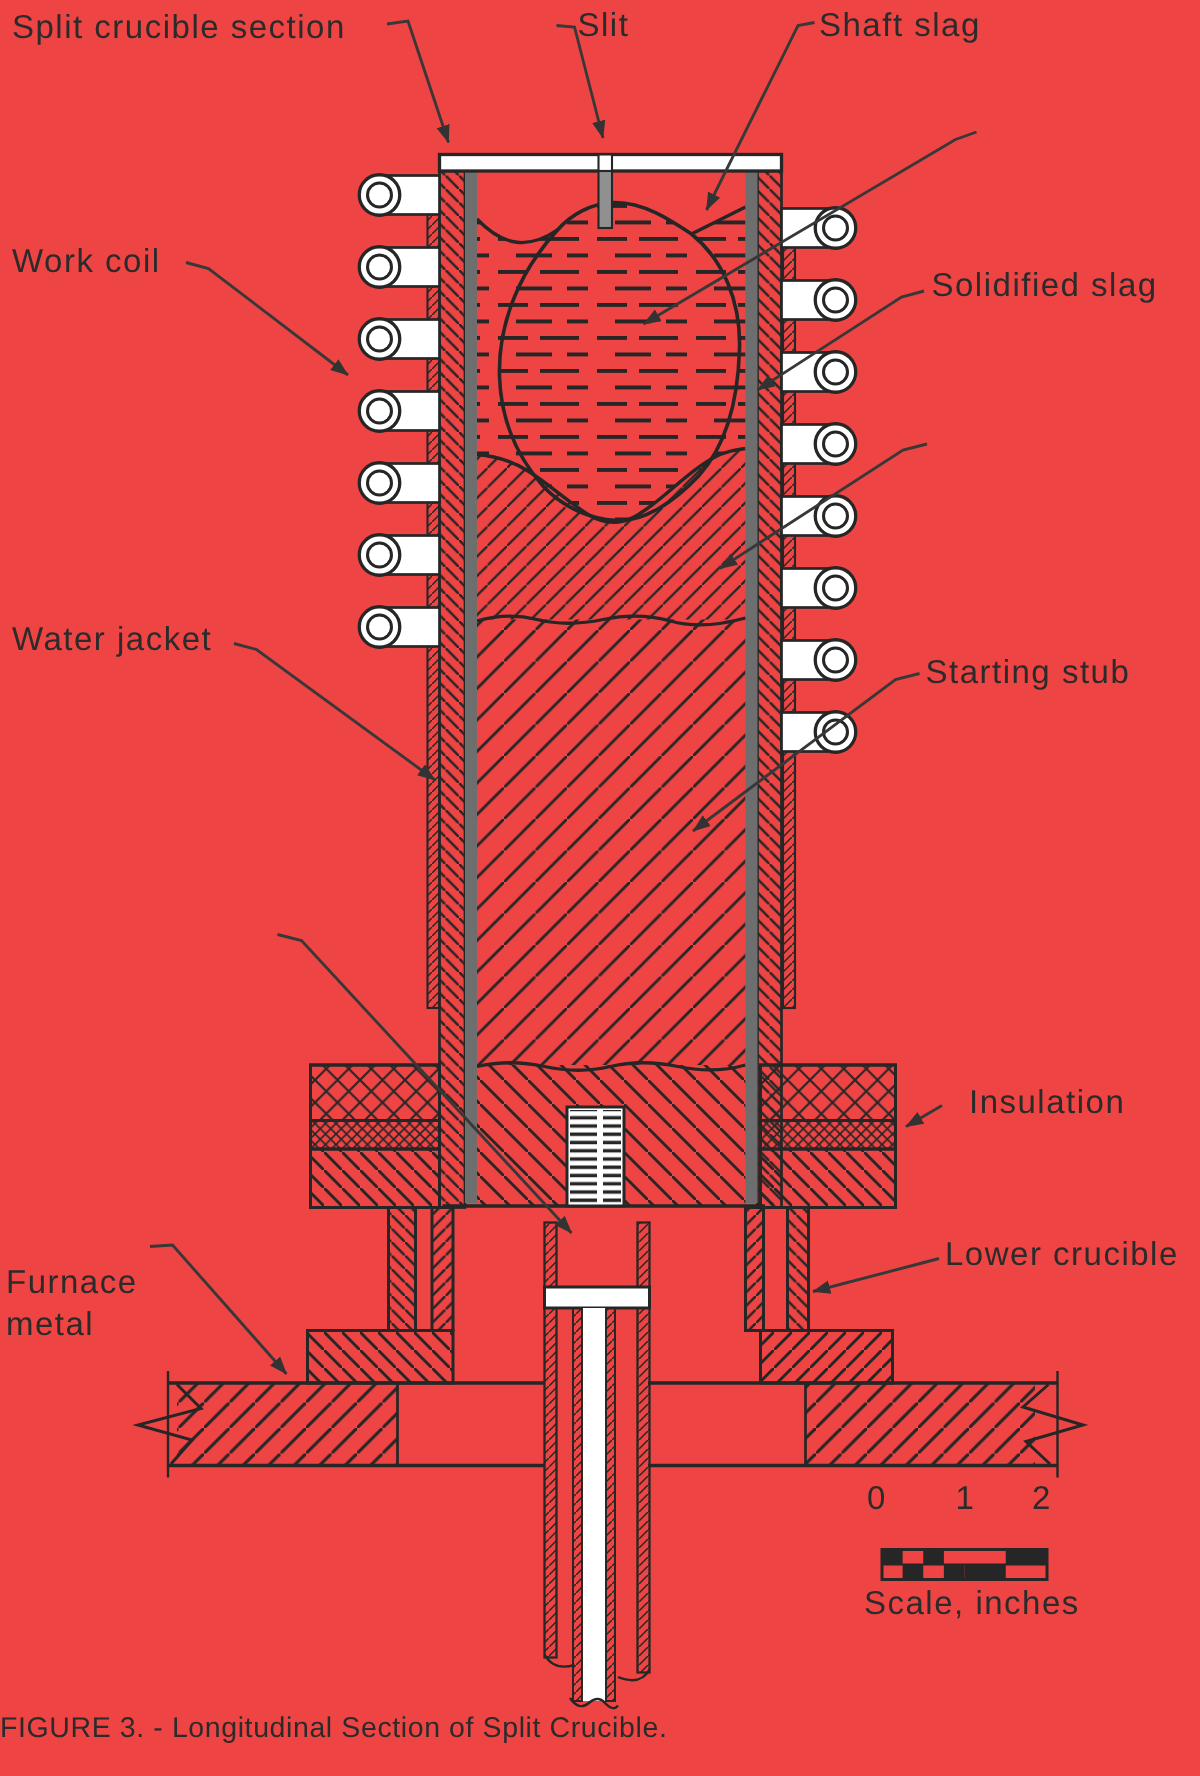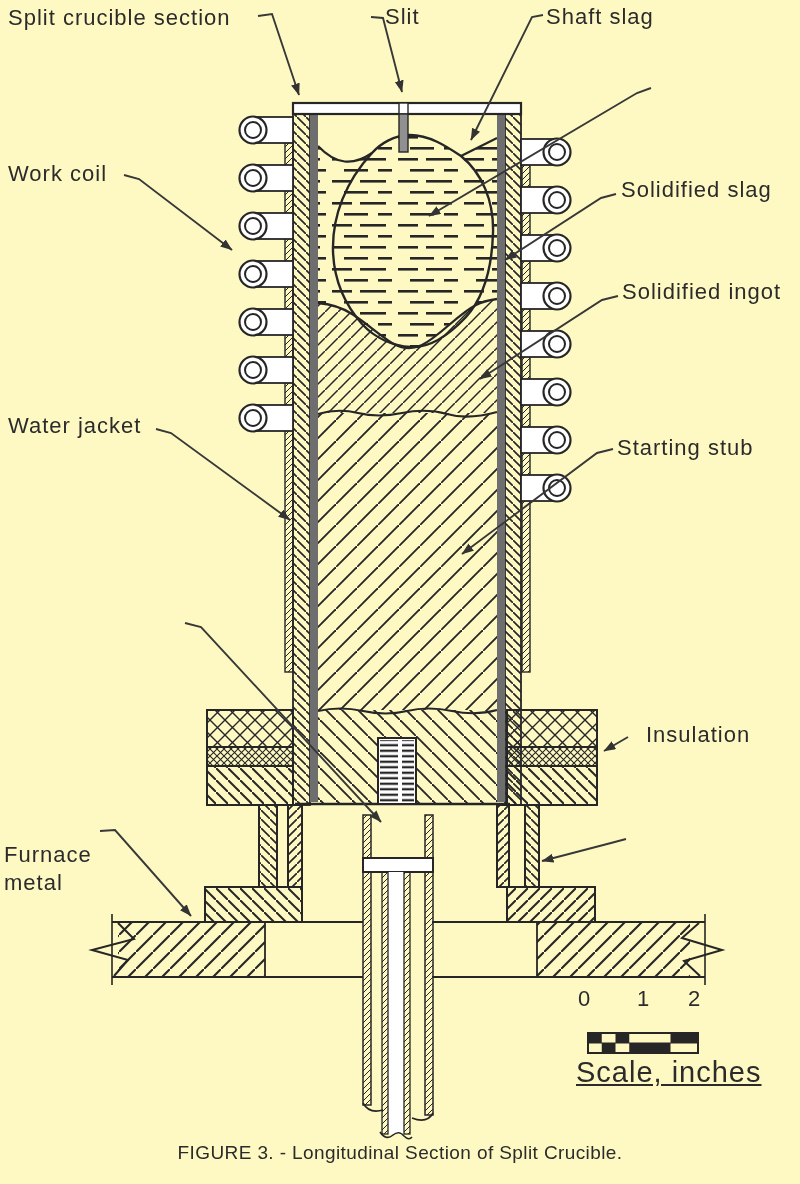--- a/index.html
+++ b/index.html
@@ -1,29 +1,29 @@
 <!DOCTYPE html>
 <html><head>
 <meta charset="utf-8">
 <style>
   html,body{margin:0;padding:0;background:#fff;}
   .page{
-    position:relative;width:800px;height:1184px;background:#fef9c3;
+    position:relative;width:800px;height:1184px;background:#ef4444;
     font-family:"Liberation Sans", sans-serif;overflow:hidden;
   }
   .diagram-svg{position:absolute;left:0;top:0;}
   .lbl{
     position:absolute;font-size:22px;letter-spacing:1px;color:#2b2b2b;
     white-space:nowrap;line-height:1.28;
   }
   .lbl span{display:block;}
   .tick{position:absolute;font-size:22px;color:#2b2b2b;}
-  .scale-caption{position:absolute;font-size:29px;letter-spacing:1px;color:#2b2b2b;text-decoration:underline;}
+  .scale-caption{position:absolute;font-size:22px;letter-spacing:1px;color:#2b2b2b;}
   .fig-caption{
-    position:absolute;left:0;top:1142px;width:800px;text-align:center;
+    position:absolute;left:0;top:1142px;width:800px;text-align:left;
     font-size:19px;letter-spacing:0.4px;color:#2b2b2b;
   }
 </style>
 </head>
 <body>
 
 <div class="page">
 
 <svg class="diagram-svg" width="800" height="1184" viewBox="0 0 800 1184">
   <defs>
@@ -256,40 +256,38 @@
 </div>
 <div class="lbl" style="left:385px;top:3px">
   <span>Slit</span>
 </div>
 <div class="lbl" style="left:546px;top:3px">
   <span>Shaft slag</span>
 </div>
 <div class="lbl" style="left:621px;top:176px">
   <span>Solidified slag</span>
 </div>
-<div class="lbl" style="left:622px;top:278px">
-  <span>Solidified ingot</span>
-</div>
 <div class="lbl" style="left:617px;top:434px">
   <span>Starting stub</span>
 </div>
 <div class="lbl" style="left:8px;top:160px">
   <span>Work coil</span>
 </div>
 <div class="lbl" style="left:8px;top:412px">
   <span>Water jacket</span>
 </div>
 <div class="lbl" style="left:646px;top:721px">
   <span>Insulation</span>
 </div>
 <div class="lbl" style="left:4px;top:841px">
   <span>Furnace</span>
   <span>metal</span>
 </div>
 <div class="lbl" style="left:630px;top:822px">
+  <span>Lower crucible</span>
 </div>
 
 <div class="tick" style="left:578px;top:986px">0</div>
 <div class="tick" style="left:637px;top:986px">1</div>
 <div class="tick" style="left:688px;top:986px">2</div>
 <div class="scale-caption" style="left:576px;top:1056px">Scale, inches</div>
 
 <div class="fig-caption">FIGURE 3. - Longitudinal Section of Split Crucible.</div>
 
 </div>

